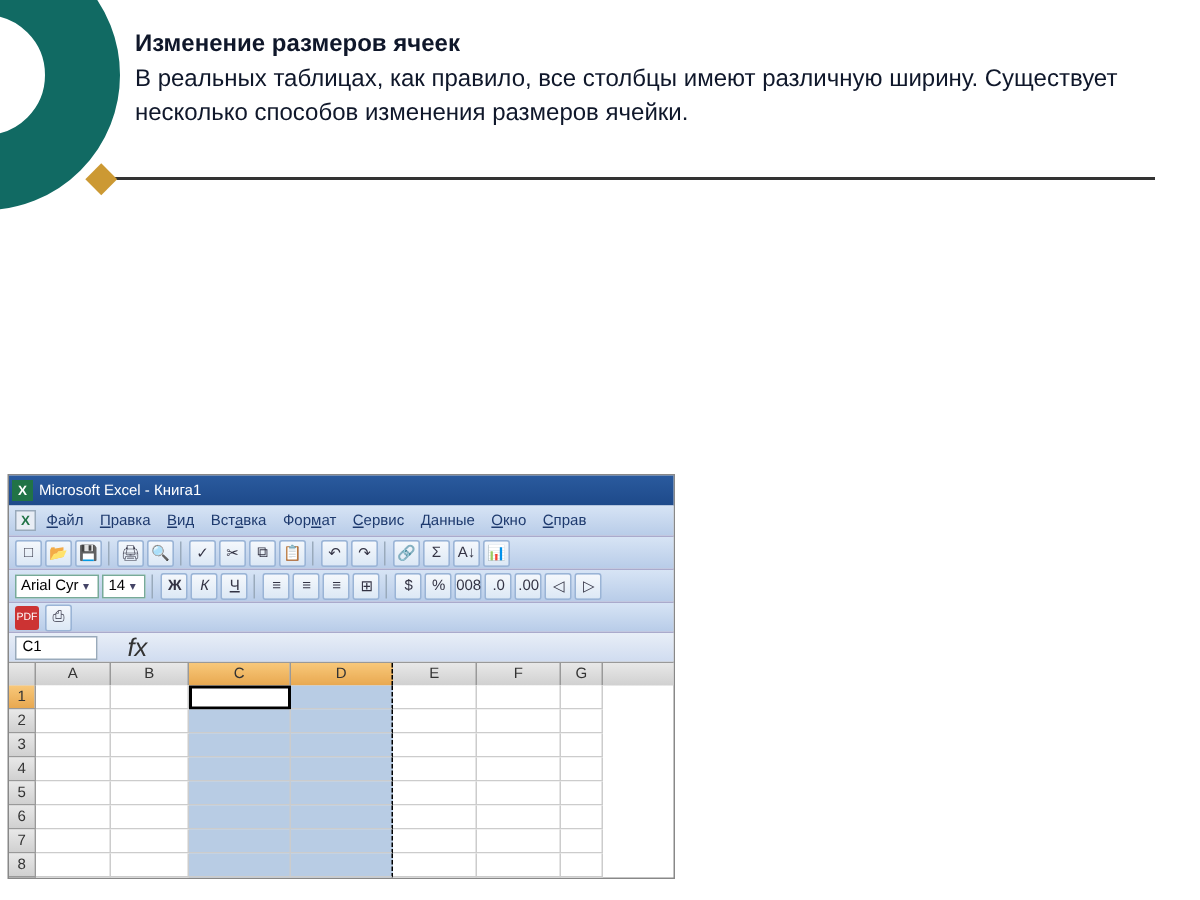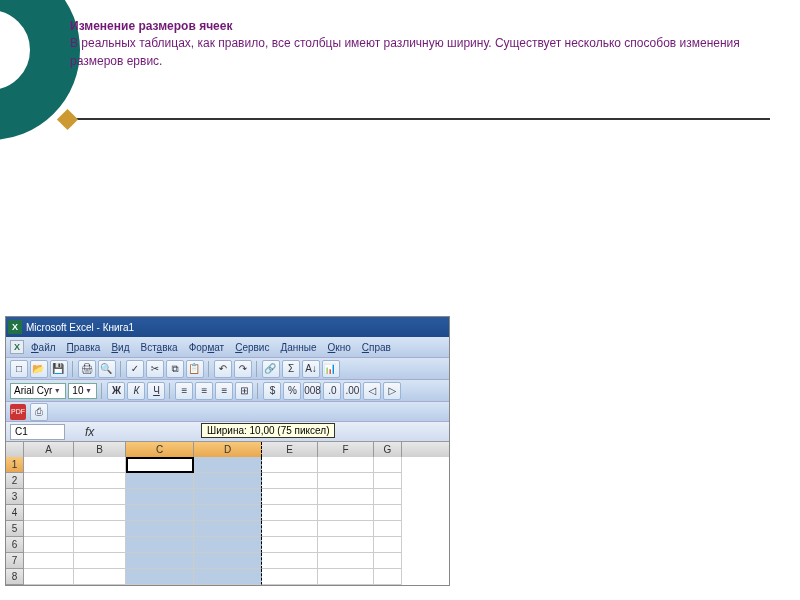--- a/index.html
+++ b/index.html
@@ -2,21 +2,21 @@
 <html><head>
 <meta charset="utf-8">
 <style>
   * { margin: 0; padding: 0; box-sizing: border-box; }
   body { width: 800px; height: 600px; background: #fff; font-family: Arial, sans-serif; position: relative; overflow: hidden; }
   
   .deco-circle { position: absolute; left: -100px; top: -40px; width: 180px; height: 180px; border-radius: 50%; border: 50px solid #116a63; }
   .deco-square { position: absolute; left: 60px; top: 112px; width: 15px; height: 15px; background: #cc9933; transform: rotate(45deg); }
   .deco-line { position: absolute; left: 75px; top: 118px; width: 695px; height: 2px; background: #333; }
   
-  .content { position: absolute; left: 70px; top: 18px; width: 695px; color: #701a75; font-size: 12px; line-height: 1.45; }
+  .content { position: absolute; left: 90px; top: 18px; width: 695px; color: #0f172a; font-size: 16px; line-height: 1.45; }
   .content .title { font-weight: bold; }
   
   .excel { position: absolute; left: 5px; top: 316px; width: 445px; border: 1px solid #888; font-family: Tahoma, sans-serif; font-size: 10px; }
   .titlebar { height: 20px; background: linear-gradient(to bottom, #2a5a9e, #1e4a8a); color: #fff; display: flex; align-items: center; padding-left: 2px; gap: 4px; }
   .titlebar .xicon { width: 14px; height: 14px; background: #217346; color: #fff; display:flex; align-items:center; justify-content:center; font-size: 9px; font-weight:bold; }
   
   .menubar { height: 20px; background: linear-gradient(to bottom, #d7e4f5, #b8cce8); display: flex; align-items: center; padding-left: 4px; gap: 3px; color: #1e3a6e; }
   .menubar span { padding: 1px 4px; cursor: default; }
   .menubar span u { text-decoration: underline; }
   .menubar .wicon { width: 14px; height: 14px; background: #e8edf5; border:1px solid #9ab; display:flex; align-items:center; justify-content:center; color:#217346; font-weight:bold; font-size:9px; }
@@ -26,21 +26,21 @@
   .tsep { width: 2px; height: 16px; border-left: 1px solid #9ab; margin: 0 2px; }
   .font-box { height: 16px; background: #fff; border: 1px solid #7a9; padding: 0 3px; display:flex; align-items:center; font-size:10px; min-width:50px; }
   .size-box { height: 16px; background: #fff; border: 1px solid #7a9; padding: 0 3px; display:flex; align-items:center; font-size:10px; min-width:20px; }
   .dd { width:10px; text-align:center; color:#446; font-size:8px; }
   
   .extrarow { height: 20px; background: linear-gradient(to bottom, #d7e4f5, #b8cce8); display:flex; align-items:center; padding-left:4px; border-top:1px solid #aac;}
   .pdf-icon { width:16px; height:16px; background:#c33; color:#fff; font-size:7px; display:flex; align-items:center; justify-content:center; border-radius:2px; }
   
   .formula-row { height: 20px; background: linear-gradient(to bottom, #e8eef7, #d0dcf0); display:flex; align-items:center; border-top:1px solid #aac; position:relative; }
   .name-box { width: 55px; height: 16px; background:#fff; border:1px solid #9ab; margin-left:4px; padding-left:4px; display:flex; align-items:center; font-size:10px; }
-  .fx { margin-left: 20px; font-style: italic; font-size:12px; color:#333; }
+  .fx { margin-left: 20px; font-style: italic; font-size:17px; color:#333; }
   .tooltip { position:absolute; left: 195px; top: 1px; background:#ffffe1; border:1px solid #333; padding:1px 5px; font-size:10px; color:#000; white-space:nowrap; }
   
   .sheet-hdr { height: 16px; display:flex; background:linear-gradient(to bottom,#e8e8e8,#d0d0d0); border-top:1px solid #999; }
   .corner { width: 18px; border-right:1px solid #999; background:linear-gradient(to bottom,#e8e8e8,#d0d0d0); }
   .col-h { border-right:1px solid #999; display:flex; align-items:center; justify-content:center; font-size:10px; color:#333; }
   .col-h.sel { background: linear-gradient(to bottom,#f8c87a,#e8a850); }
   .col-h.drag { border-right: 1px dashed #000; }
   
   .sheet-row { height: 16px; display:flex; }
   .row-h { width: 18px; border-right:1px solid #999; border-bottom:1px solid #999; background:linear-gradient(to bottom,#e8e8e8,#d0d0d0); display:flex; align-items:center; justify-content:center; font-size:10px; color:#333; }
@@ -52,21 +52,21 @@
 </style>
 </head>
 <body>
 
 <div class="deco-circle"></div>
 <div class="deco-line"></div>
 <div class="deco-square"></div>
 
 <div class="content">
   <span class="title">Изменение размеров ячеек</span><br>
-  <span>В реальных таблицах, как правило, все столбцы имеют различную ширину. Существует несколько способов изменения размеров ервис.</span><br>
+  <span>В реальных таблицах, как правило, все столбцы имеют различную ширину. Существует несколько способов изменения размеров ячейки.</span><br>
   <br>
 </div>
 
 <div class="excel">
   <div class="titlebar">
     <span class="xicon">X</span>
     <span>Microsoft Excel - Книга1</span>
   </div>
   <div class="menubar">
     <span class="wicon">X</span>
@@ -102,21 +102,21 @@
     <div class="tbtn">A↓</div>
     <div class="tbtn">📊</div>
   </div>
 
   <div class="toolbar">
     <div class="font-box">
         <span>Arial Cyr</span>
         <span class="dd">▾</span>
       </div>
     <div class="size-box">
-        <span>10</span>
+        <span>14</span>
         <span class="dd">▾</span>
       </div>
     <div class="tsep"></div>
     <div class="tbtn" style="font-weight:bold">Ж</div>
     <div class="tbtn" style="font-style:italic">К</div>
     <div class="tbtn" style="text-decoration:underline">Ч</div>
     <div class="tsep"></div>
     <div class="tbtn">≡</div>
     <div class="tbtn">≡</div>
     <div class="tbtn">≡</div>
@@ -132,21 +132,20 @@
   </div>
 
   <div class="extrarow">
     <div class="pdf-icon">PDF</div>
     <div class="tbtn" style="margin-left:4px">⎙</div>
   </div>
 
   <div class="formula-row">
     <div class="name-box">C1</div>
     <span class="fx">fx</span>
-    <div class="tooltip">Ширина: 10,00 (75 пиксел)</div>
   </div>
 
   <div class="sheet-hdr">
     <div class="corner"></div>
     <div id="colhdrs"></div>
   <div class="col-h" style="width: 50px;">A</div>
       <div class="col-h" style="width: 52px;">B</div>
       <div class="col-h sel" style="width: 68px;">C</div>
       <div class="col-h sel drag" style="width: 68px;">D</div>
       <div class="col-h" style="width: 56px;">E</div>

